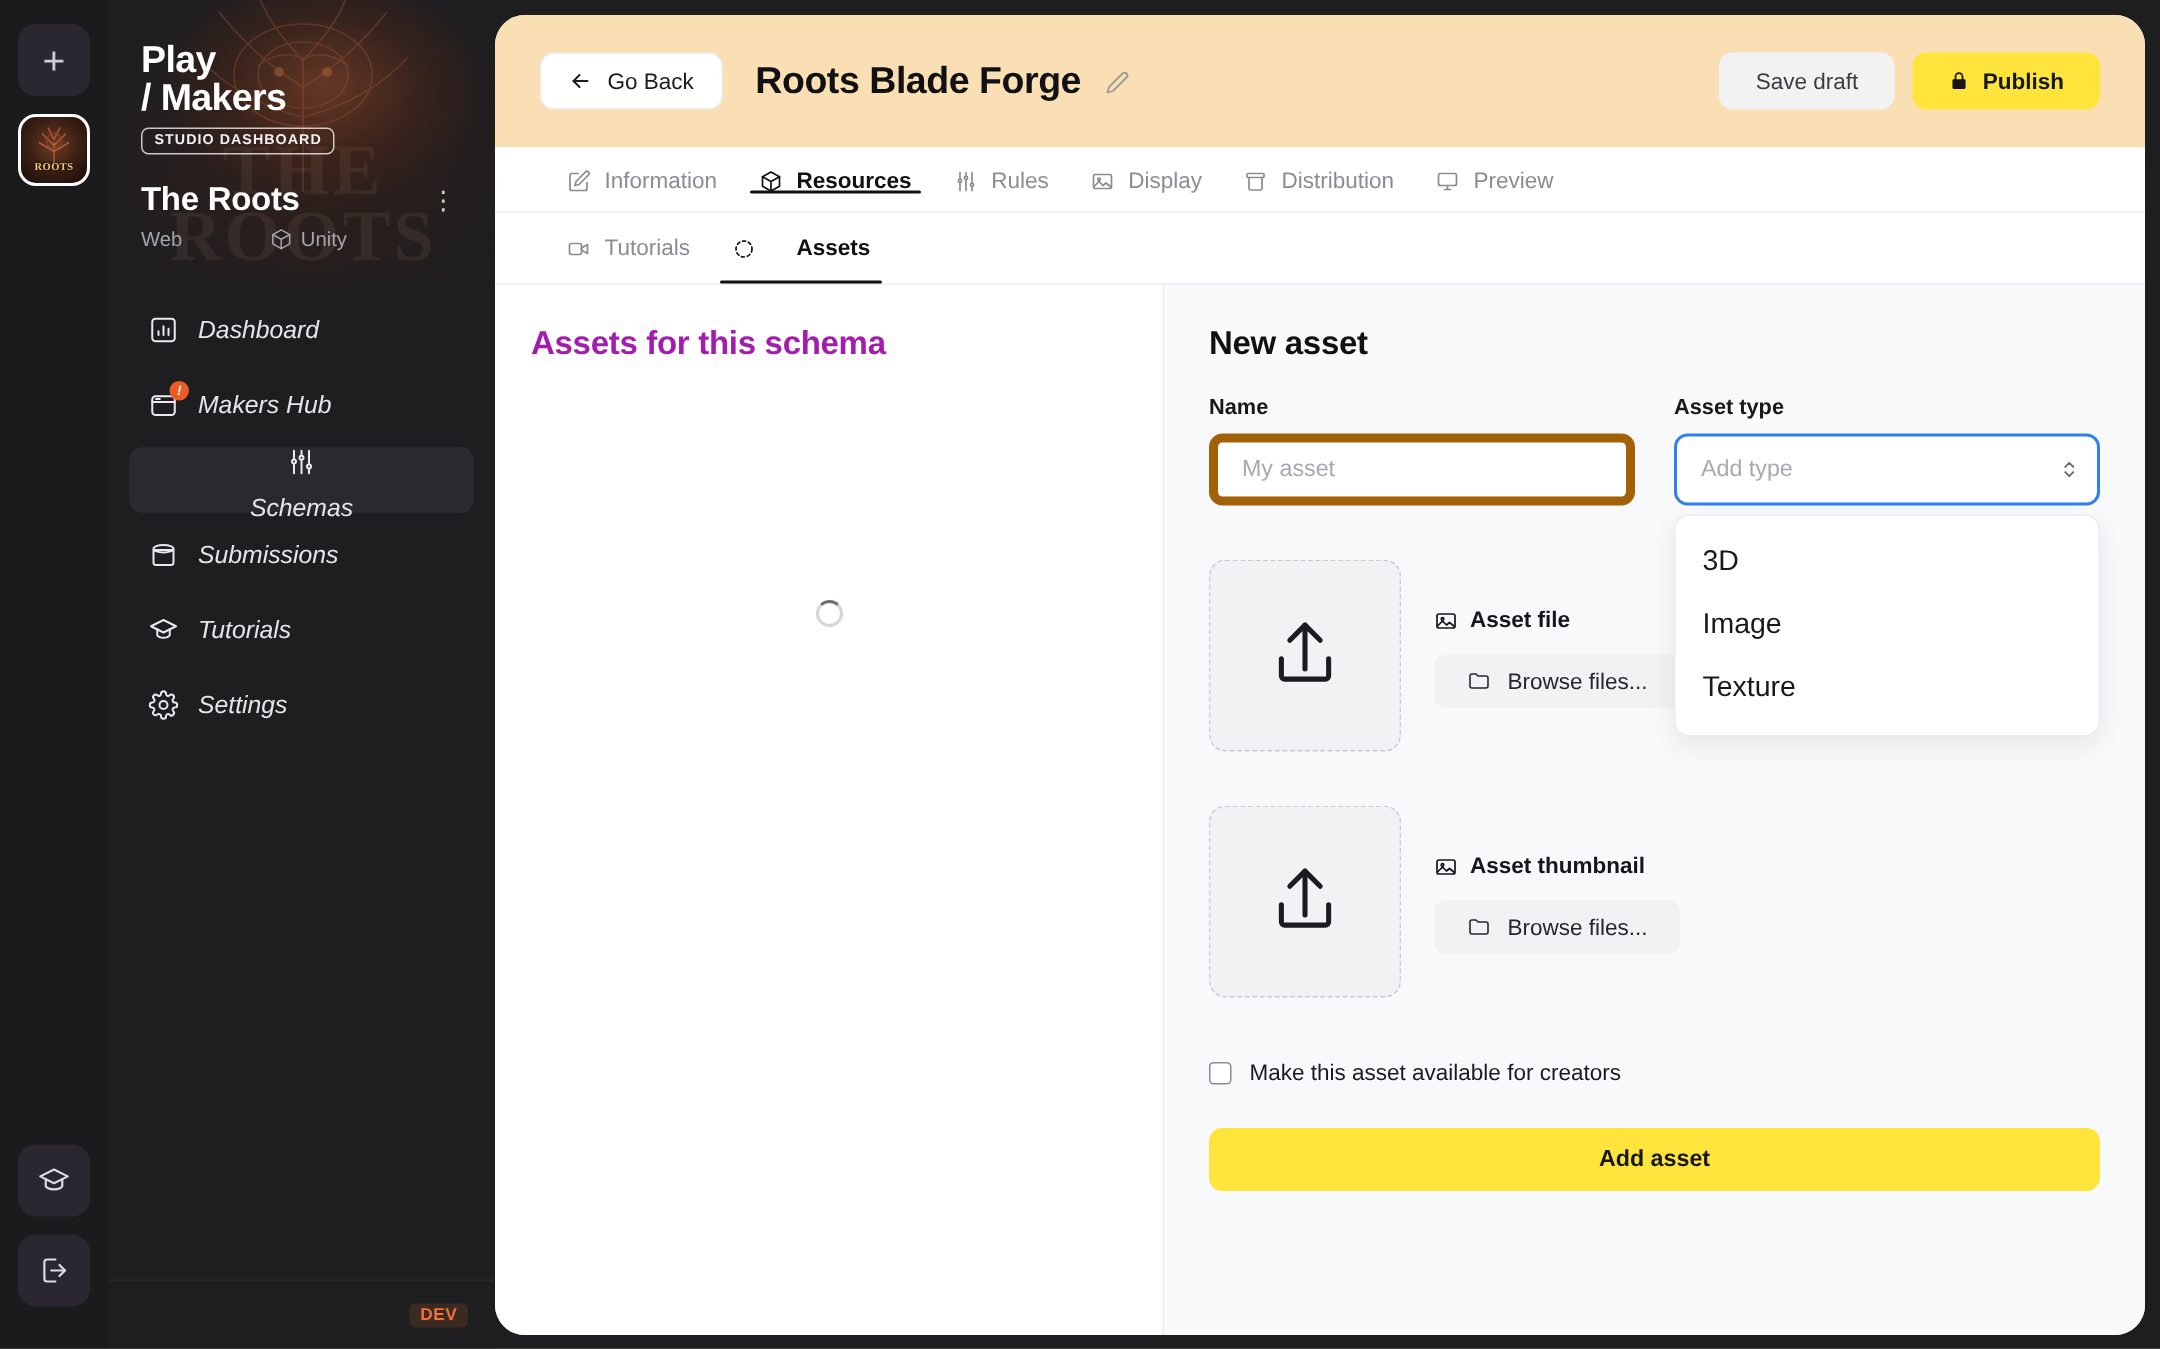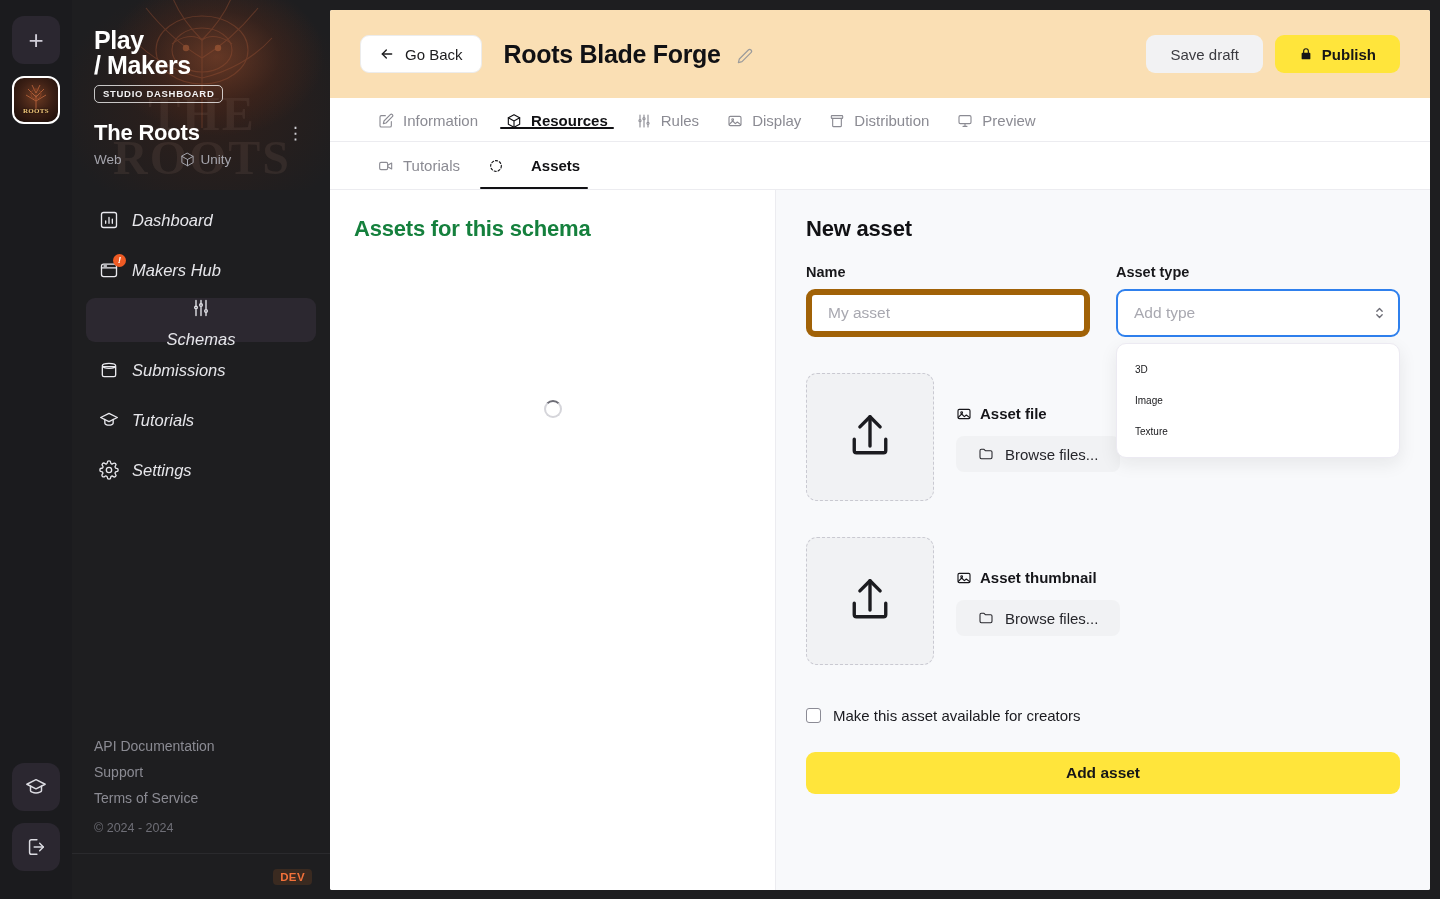--- a/index.html
+++ b/index.html
@@ -109,21 +109,21 @@
   }
   .dev-badge {
     background: #3a2a20; color: #f2713a; font-size: 11.5px; font-weight: 700;
     padding: 2px 7px; border-radius: 4px; letter-spacing: .4px;
   }
 
   
   .main {
     position: absolute; left: 330px; top: 10px;
     width: 1100px; height: 880px;
-    background: #f8f9fb; border-radius: 2px; overflow: hidden;
+    background: #f8f9fb; border-radius: 20px; overflow: hidden;
     display: flex; flex-direction: column;
   }
   .topbar {
     height: 88px; background: #fadfb4; flex: 0 0 88px;
     display: flex; align-items: center; padding: 0 30px;
   }
   .goback {
     display: flex; align-items: center; gap: 10px;
     height: 38px; padding: 0 18px; border-radius: 9px;
     background: #fff; border: 1px solid #ececec;
@@ -177,21 +177,21 @@
     height: 2.5px; background: #111114; border-radius: 2px;
   }
 
   
   .body { flex: 1 1 auto; display: flex; min-height: 0; }
   .left-pane {
     width: 446px; flex: 0 0 446px; background: #fff;
     border-right: 1px solid #ececf0; padding: 26px 24px;
     position: relative;
   }
-  .pane-h { font-size: 22px; font-weight: 600; color: #15803d; letter-spacing: -.2px; }
+  .pane-h { font-size: 22px; font-weight: 600; color: #a21caf; letter-spacing: -.2px; }
   .spinner {
     position: absolute; left: 50%; top: 210px; transform: translateX(-50%);
     width: 18px; height: 18px; border-radius: 50%;
     border: 2px solid #d5d5da; border-top-color: #6d6d76;
   }
   .right-pane { flex: 1 1 auto; background: #f8f9fb; padding: 26px 30px; position: relative; }
   .pane-h2 { font-size: 22px; font-weight: 600; color: #111114; letter-spacing: -.2px; margin-bottom: 22px; }
 
   .field-row { display: flex; gap: 26px; }
   .field { flex: 1 1 0; min-width: 0; }
@@ -212,21 +212,21 @@
     position: absolute; right: 15px; top: 50%; transform: translateY(-50%);
     color: #6b6b74; font-size: 11px; line-height: 1; display: flex; flex-direction: column; gap: 1px;
   }
   .dropdown {
     position: absolute; left: 0; right: 0; top: 54px;
     background: #fff; border: 1px solid #eceaf2; border-radius: 10px;
     box-shadow: 0 6px 18px rgba(22,22,30,.08);
     padding: 10px 0; z-index: 40;
   }
   .dd-item {
-    padding: 10px 18px; font-size: 10px; color: #18181b; cursor: pointer;
+    padding: 10px 18px; font-size: 19px; color: #18181b; cursor: pointer;
   }
 
   .upload-row { display: flex; align-items: flex-start; gap: 22px; margin-top: 36px; }
   .dropzone {
     width: 128px; height: 128px; flex: 0 0 128px;
     border: 1.5px dashed #c9c9d1; border-radius: 11px; background: #f1f2f4;
     display: flex; align-items: center; justify-content: center; cursor: pointer;
   }
   .up-meta { padding-top: 32px; }
   .up-label {
@@ -390,26 +390,20 @@
             <circle cx="12" cy="12" r="3.2"></circle>
             <path d="M19.4 15a1.7 1.7 0 0 0 .34 1.87l.06.06a2 2 0 1 1-2.83 2.83l-.06-.06a1.7 1.7 0 0 0-1.87-.34 1.7 1.7 0 0 0-1 1.56V21a2 2 0 1 1-4 0v-.09A1.7 1.7 0 0 0 8.9 19.3a1.7 1.7 0 0 0-1.87.34l-.06.06a2 2 0 1 1-2.83-2.83l.06-.06a1.7 1.7 0 0 0 .34-1.87 1.7 1.7 0 0 0-1.56-1H3a2 2 0 1 1 0-4h.09A1.7 1.7 0 0 0 4.7 8.9a1.7 1.7 0 0 0-.34-1.87l-.06-.06a2 2 0 1 1 2.83-2.83l.06.06A1.7 1.7 0 0 0 9.06 4.6 1.7 1.7 0 0 0 10 3.09V3a2 2 0 1 1 4 0v.09a1.7 1.7 0 0 0 1 1.56 1.7 1.7 0 0 0 1.87-.34l.06-.06a2 2 0 1 1 2.83 2.83l-.06.06A1.7 1.7 0 0 0 19.4 9v0a1.7 1.7 0 0 0 1.56 1H21a2 2 0 1 1 0 4h-.09a1.7 1.7 0 0 0-1.51 1z"></path>
           </svg>
         </span>
         <span>Settings</span>
       </div>
     </div>
 
     <div class="sb-spacer"></div>
 
-    <div class="sb-foot">
-      <span class="foot-link">API Documentation</span>
-      <span class="foot-link">Support</span>
-      <span class="foot-link">Terms of Service</span>
-      <div class="foot-copy">© 2024 - 2024</div>
-    </div>
     <div class="sb-bottombar">
       <span class="dev-badge">DEV</span>
     </div>
   </div>
 
   <div class="main">
 
     <div class="topbar">
       <div class="goback">
         <svg width="16" height="16" viewBox="0 0 24 24" fill="none" stroke="#1c1c1e" stroke-width="2" stroke-linecap="round" stroke-linejoin="round">

